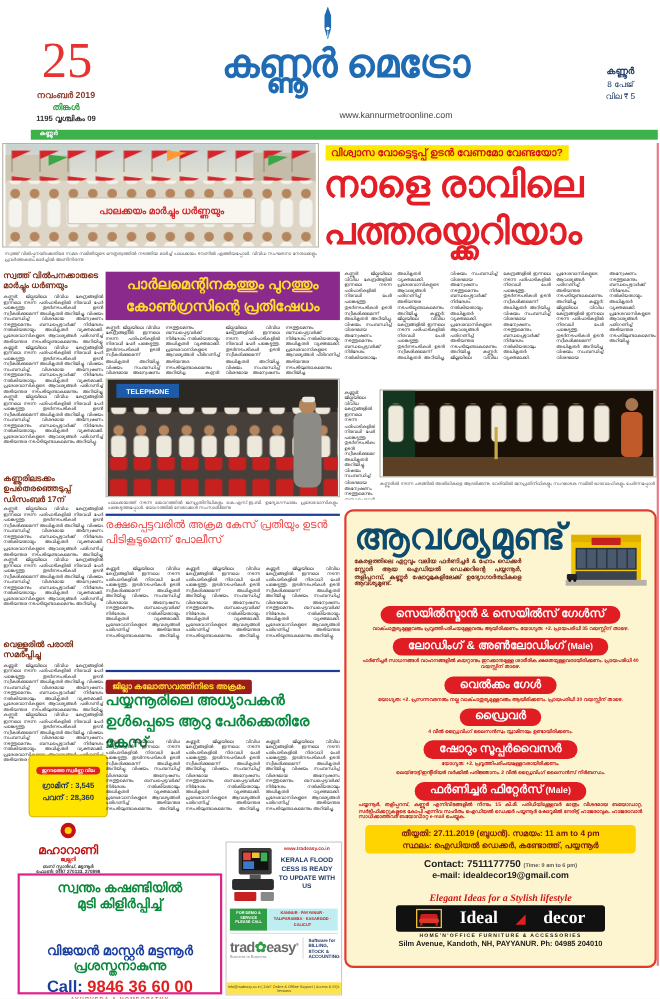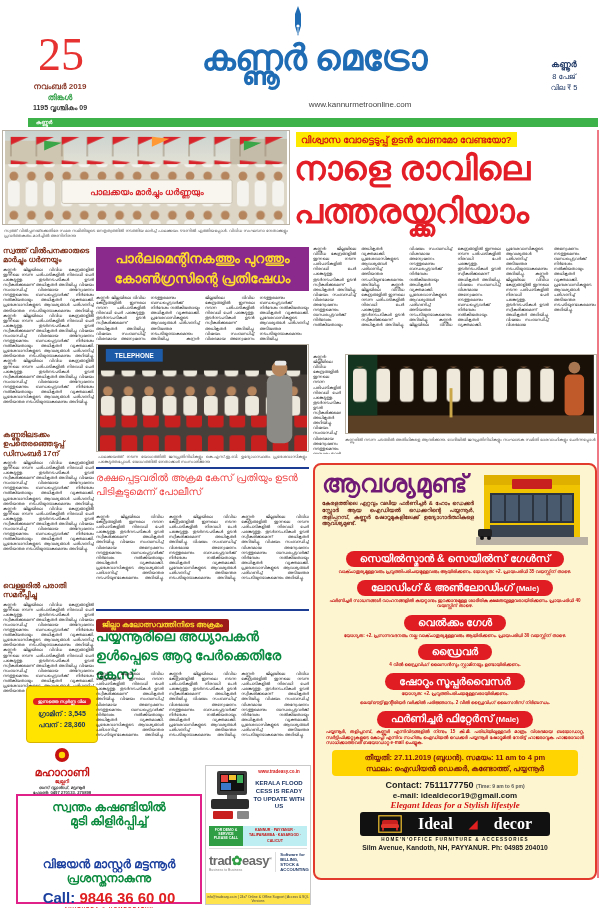--- a/index.html
+++ b/index.html
@@ -75,35 +75,35 @@
   .te-logo-row{display:flex;align-items:center;border-top:1px solid #ddd;margin:0 3px;padding:3px 0;}
   .te-logo{font-size:13px;color:#6b6b6b;font-weight:bold;letter-spacing:-0.5px;}
   .te-logo .leaf{color:#2f9e44;}
   .te-tagline{font-size:3.5px;color:#888;}
   .te-soft{border-left:1px solid #ddd;margin-left:4px;padding-left:4px;color:#16305e;font-weight:bold;font-size:4.2px;text-align:left;}
   .te-strip{background:#ffe34c;color:#444;font-size:3.4px;text-align:center;padding:1.5px 0;
             position:absolute;bottom:0;left:0;right:0;}
   
   .classified{left:313px;top:463px;width:284px;height:417px;background:#fdf5d0;border:2px solid #e23b2e;
               border-radius:8px;box-sizing:border-box;padding:6px 7px;}
-  .cl-title{color:#701a75;font-weight:bold;font-size:25px;line-height:1;}
+  .cl-title{color:#0c4a6e;font-weight:bold;font-size:33px;line-height:1;}
   .cl-intro{color:#6b1d10;font-weight:bold;font-size:5.6px;line-height:6.8px;text-align:justify;width:152px;margin-top:4px;}
   .pill-row{text-align:center;margin-top:3px;}
   .pill{display:inline-block;background:#e01d23;color:#fff;font-weight:bold;font-size:10.5px;
         border-radius:10px;padding:1.5px 14px;line-height:1.3;}
   .pill .lat{font-size:8px;}
   .pill-desc{color:#c41212;font-size:4.6px;line-height:5.6px;margin-top:1.5px;text-align:center;font-weight:bold;}
   .pill-desc.long{text-align:justify;padding:0 4px;}
   .cl-datebox{background:#ffd400;border-radius:4px;margin:4px 10px 0 10px;text-align:center;
               color:#7a1010;font-weight:bold;font-size:7.5px;line-height:1.5;padding:2px 0;}
   .cl-contact{text-align:center;font-weight:bold;font-size:9px;color:#222;margin-top:4px;}
   .cl-contact .sm{font-size:5px;color:#555;}
   .cl-email{text-align:center;font-weight:bold;font-size:8px;color:#222;margin-top:1px;}
   .cl-tagline{text-align:center;color:#d41414;font-family:"Liberation Serif",serif;font-style:italic;
-              font-weight:bold;font-size:9px;margin-top:0;}
+              font-weight:bold;font-size:9px;margin-top:11px;}
   .cl-logo{width:190px;margin:2px auto 0 auto;background:#111;border-radius:3px;display:flex;
            align-items:center;justify-content:center;gap:16px;padding:3px 0;}
   .cl-brand{color:#fff;font-family:"Liberation Serif",serif;font-size:16px;font-weight:bold;}
   .cl-tri{color:#e02020;font-size:12px;}
   .cl-brand-sub{text-align:center;color:#111;font-weight:bold;font-size:4.6px;letter-spacing:1.2px;margin-top:1px;}
   .cl-addr{text-align:center;color:#222;font-weight:bold;font-size:6.8px;margin-top:2px;}
 </style>
 </head>
 <body>
 

